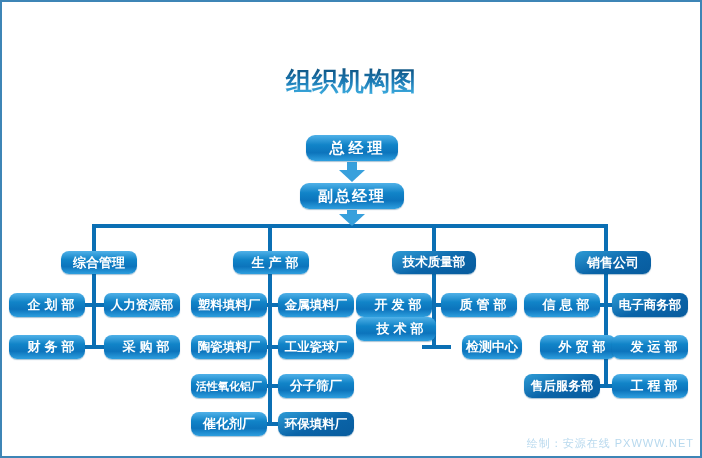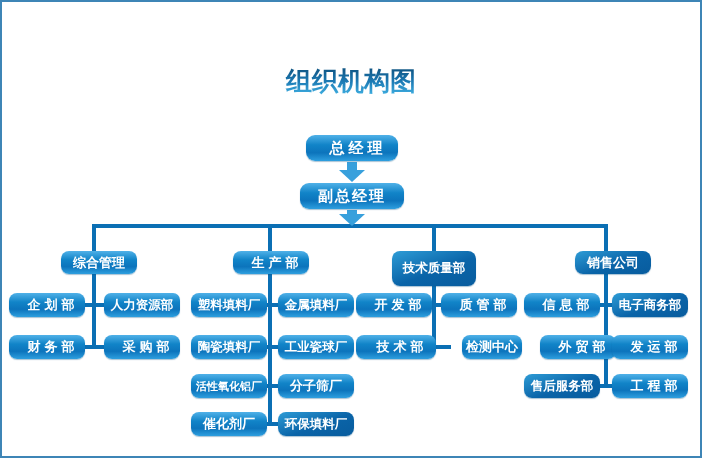--- a/index.html
+++ b/index.html
@@ -80,33 +80,34 @@
       <div class="node  five" style="left: 189px; top: 333px; width: 76px; height: 24px;">陶瓷填料厂</div>
       <div class="node  five" style="left: 276px; top: 333px; width: 76px; height: 24px;">工业瓷球厂</div>
       <div class="cline" style="left: 255px; top: 382px; width: 31px; height: 4px;"></div>
       <div class="node  tight" style="left: 189px; top: 372px; width: 76px; height: 24px;">活性氧化铝厂</div>
       <div class="node " style="left: 276px; top: 372px; width: 76px; height: 24px;">分子筛厂</div>
       <div class="cline" style="left: 255px; top: 420px; width: 31px; height: 4px;"></div>
       <div class="node " style="left: 189px; top: 410px; width: 76px; height: 24px;">催化剂厂</div>
       <div class="node dark five" style="left: 276px; top: 410px; width: 76px; height: 24px;">环保填料厂</div>
       <div class="cline" style="left: 430px; top: 222px; width: 4px; height: 27px;"></div>
       <div class="cline" style="left: 430px; top: 271px; width: 4px; height: 76px;"></div>
-      <div class="node dark five" style="left: 390px; top: 249px; width: 84px; height: 35px;">技术质量部</div>
+      <div class="node dark five" style="left: 390px; top: 249px; width: 84px; height: 23px;">技术质量部</div>
       <div class="cline" style="left: 420px; top: 301px; width: 29px; height: 4px;"></div>
       <div class="node  sp" style="left: 354px; top: 291px; width: 76px; height: 24px;">开发部</div>
       <div class="node  sp" style="left: 439px; top: 291px; width: 76px; height: 24px;">质管部</div>
       <div class="cline" style="left: 420px; top: 343px; width: 29px; height: 4px;"></div>
-      <div class="node  sp" style="left: 354px; top: 333px; width: 80px; height: 24px; font-family: Liberation Serif, serif;">技术部</div>
+      <div class="node  sp" style="left: 354px; top: 315px; width: 80px; height: 24px; font-family: Liberation Serif, serif;">技术部</div>
       <div class="node " style="left: 460px; top: 333px; width: 60px; height: 24px;">检测中心</div>
       <div class="cline" style="left: 602px; top: 222px; width: 4px; height: 27px;"></div>
       <div class="cline" style="left: 602px; top: 271px; width: 4px; height: 115px;"></div>
       <div class="node dark" style="left: 573px; top: 249px; width: 76px; height: 23px;">销售公司</div>
       <div class="cline" style="left: 588px; top: 301px; width: 32px; height: 4px;"></div>
       <div class="node  sp" style="left: 522px; top: 291px; width: 76px; height: 24px;">信息部</div>
       <div class="node dark five" style="left: 610px; top: 291px; width: 76px; height: 24px;">电子商务部</div>
       <div class="cline" style="left: 588px; top: 343px; width: 32px; height: 4px;"></div>
       <div class="node  sp" style="left: 538px; top: 333px; width: 76px; height: 24px;">外贸部</div>
       <div class="node  sp" style="left: 610px; top: 333px; width: 76px; height: 24px;">发运部</div>
       <div class="cline" style="left: 588px; top: 382px; width: 32px; height: 4px;"></div>
       <div class="node dark five" style="left: 522px; top: 372px; width: 76px; height: 24px;">售后服务部</div>
       <div class="node  sp" style="left: 610px; top: 372px; width: 76px; height: 24px;">工程部</div>
     </div>
+  <div class="watermark">绘制：安源在线 PXWWW.NET</div>
 </div>
 
 </body></html>

